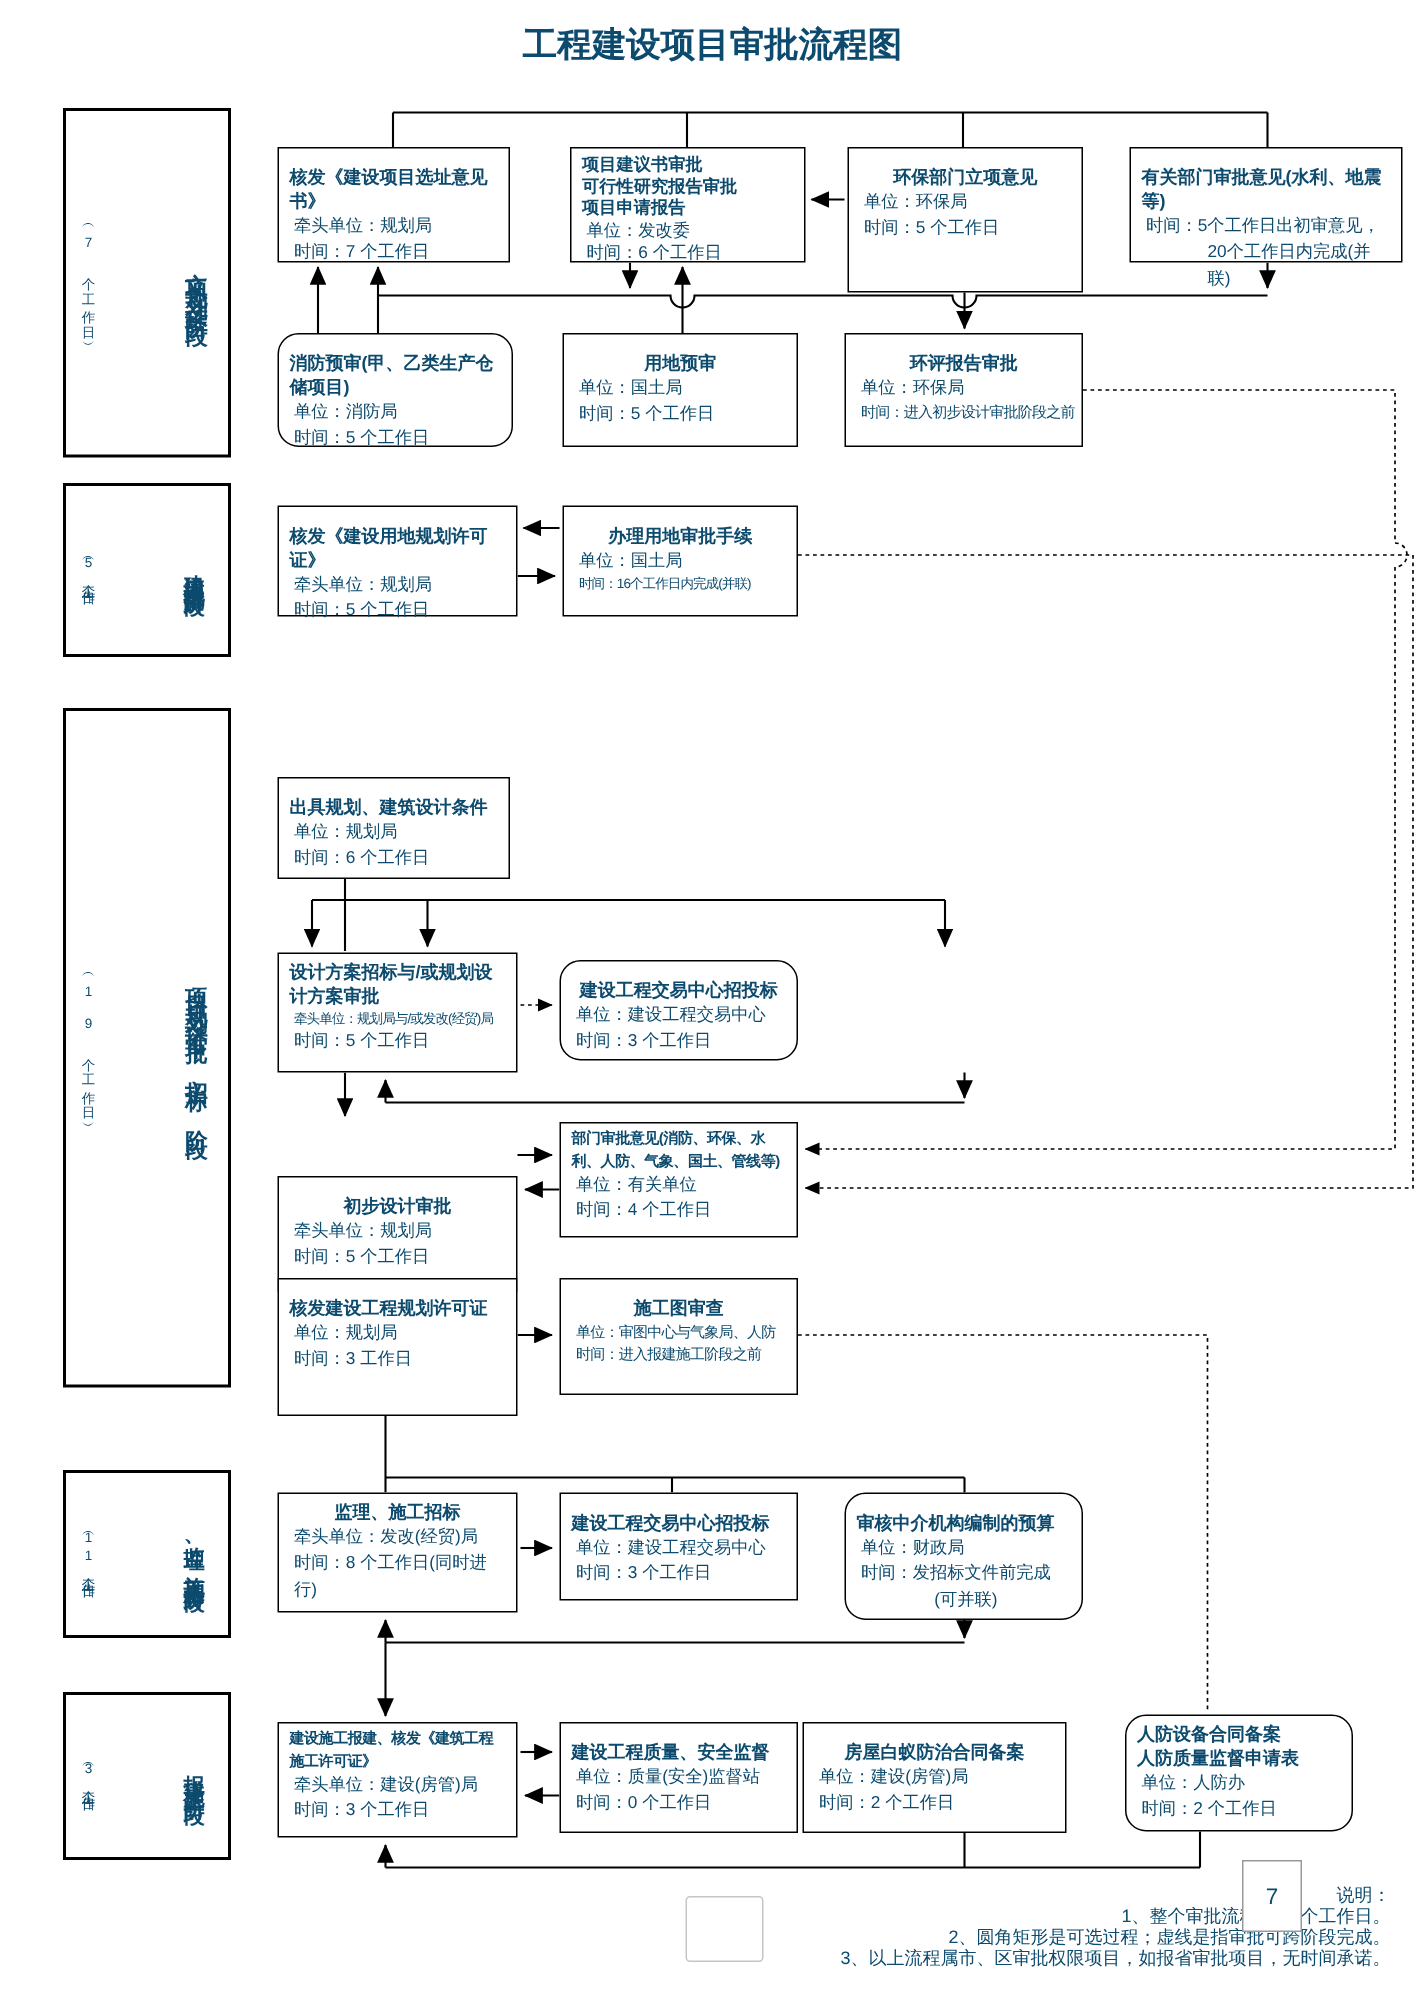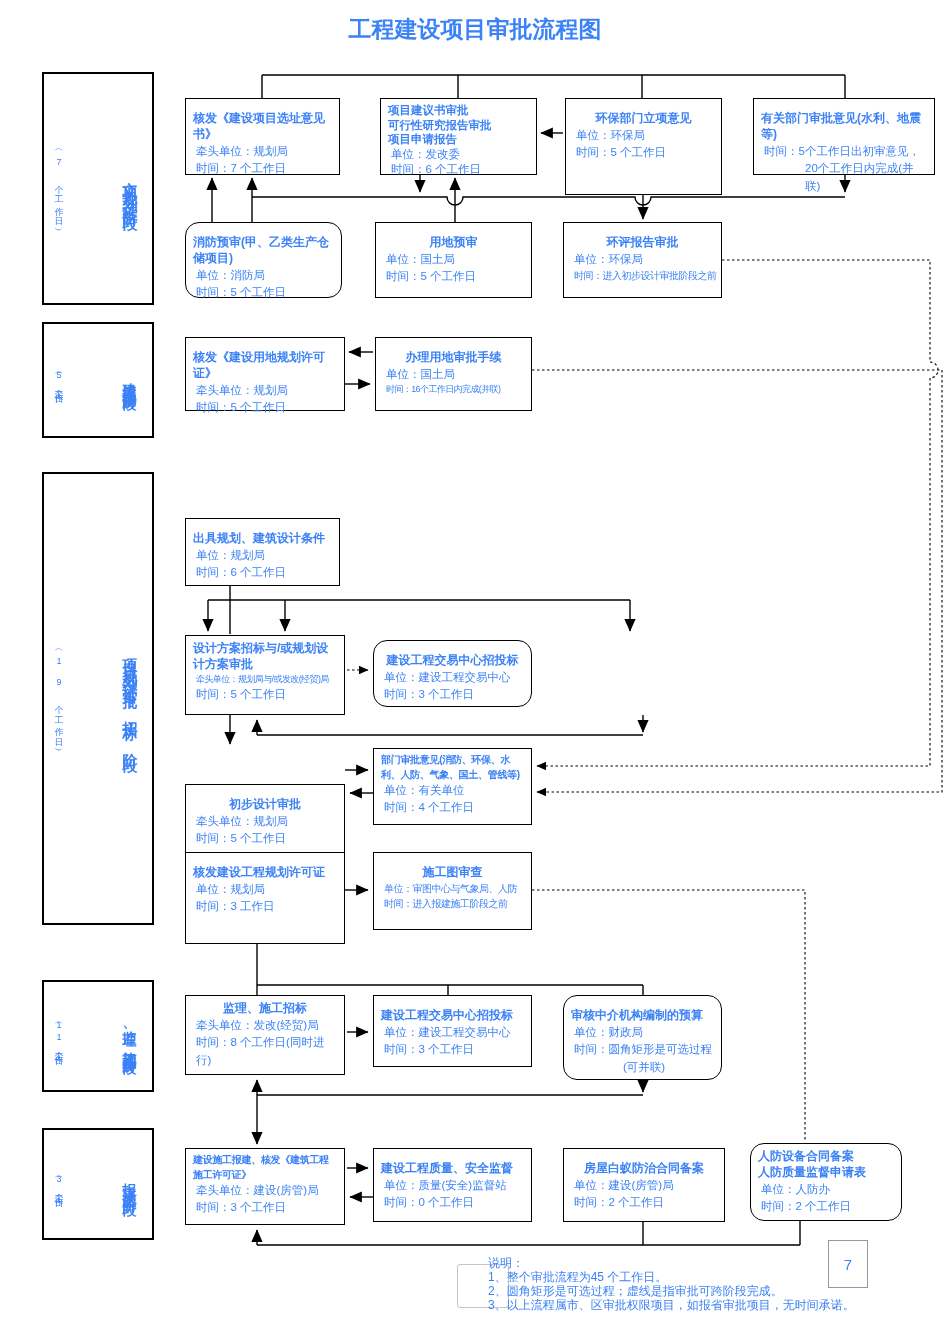--- a/index.html
+++ b/index.html
@@ -1,17 +1,17 @@
 <!DOCTYPE html>
 <html><head>
 <meta charset="utf-8">
 <style>
   html,body{margin:0;padding:0;background:#fff;}
   .page{position:relative;width:950px;height:1344px;background:#fff;overflow:hidden;
-        font-family:"Liberation Sans","DejaVu Sans",sans-serif;color:#3b82f6;}
+        font-family:"Liberation Sans","DejaVu Sans",sans-serif;color:#0c4a6e;}
   .doc-title{position:absolute;top:14px;left:0;width:100%;text-align:center;
              font-size:23px;font-weight:bold;}
   svg.wires{position:absolute;left:0;top:0;width:950px;height:1344px;}
   svg .ln{fill:none;stroke:#000;stroke-width:1.4px;}
   svg .dl{fill:none;stroke:#000;stroke-width:1.1px;stroke-dasharray:2.5 2.5;}
 
   
   .box{position:absolute;border:1.7px solid #000;background:#fff;box-sizing:border-box;
        padding:12px 7px 3px 7px;}
   .rounded{border-radius:14px;}
@@ -60,25 +60,25 @@
   #bx-d4{left:563px;top:635px;width:159px;height:80px;padding-top:5px;}
   #bx-d5{left:185px;top:784px;width:160px;height:77px;}
   #bx-d6{left:373px;top:748px;width:159px;height:77px;padding-top:4px;}
   #bx-d7{left:185px;top:852px;width:160px;height:92px;}
   #bx-d8{left:373px;top:852px;width:159px;height:78px;}
   #bx-e1{left:185px;top:995px;width:160px;height:80px;padding-top:5px;}
   #bx-e2{left:373px;top:995px;width:159px;height:72px;}
   #bx-e3{left:563px;top:995px;width:159px;height:85px;}
   #bx-f1{left:185px;top:1148px;width:160px;height:77px;padding-top:4px;}
   #bx-f2{left:373px;top:1148px;width:159px;height:74px;}
-  #bx-f3{left:563px;top:1148px;width:162px;height:74px;}
+  #bx-f3{left:535px;top:1148px;width:176px;height:74px;}
   #bx-f4{left:750px;top:1143px;width:152px;height:78px;padding-top:5px;}
 
   
-  .legend{position:absolute;left:488px;top:1256px;width:425px;font-size:12px;line-height:1.18;}
+  .legend{position:absolute;left:502px;top:1256px;width:425px;font-size:12px;line-height:1.18;text-align:right;}
   .legend div{padding:0;}
   .sample-box{position:absolute;left:457px;top:1264px;width:50px;height:42px;
               border:1px solid #c5c5c5;border-radius:3px;background:#fff;}
   .page-num{position:absolute;left:828px;top:1240px;width:38px;height:46px;
             border:1px solid #999;background:#fff;display:flex;align-items:center;
             justify-content:center;font-size:15px;}
 </style>
 </head>
 <body>
 
@@ -252,21 +252,21 @@
     <div class="bd">时间：8 个工作日(同时进行)</div>
   </div>
   <div class="box" id="bx-e2">
     <div class="bt">建设工程交易中心招投标</div>
     <div class="bd">单位：建设工程交易中心</div>
     <div class="bd">时间：3 个工作日</div>
   </div>
   <div class="box rounded" id="bx-e3">
     <div class="bt">审核中介机构编制的预算</div>
     <div class="bd">单位：财政局</div>
-    <div class="bd">时间：圆角矩形是可选过程</div>
+    <div class="bd">时间：发招标文件前完成</div>
     <div class="bd tc">(可并联)</div>
   </div>
 
   <div class="box" id="bx-f1">
     <div class="bt tight">建设施工报建、核发《建筑工程施工许可证》</div>
     <div class="bd">牵头单位：建设(房管)局</div>
     <div class="bd">时间：3 个工作日</div>
   </div>
   <div class="box" id="bx-f2">
     <div class="bt">建设工程质量、安全监督</div>

